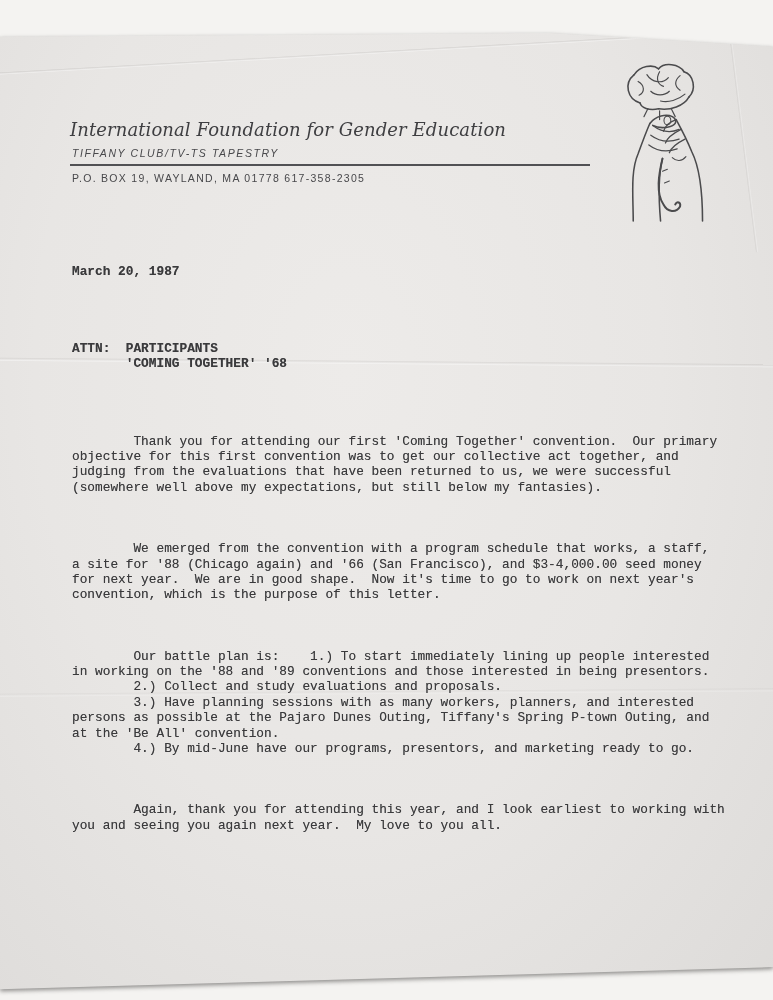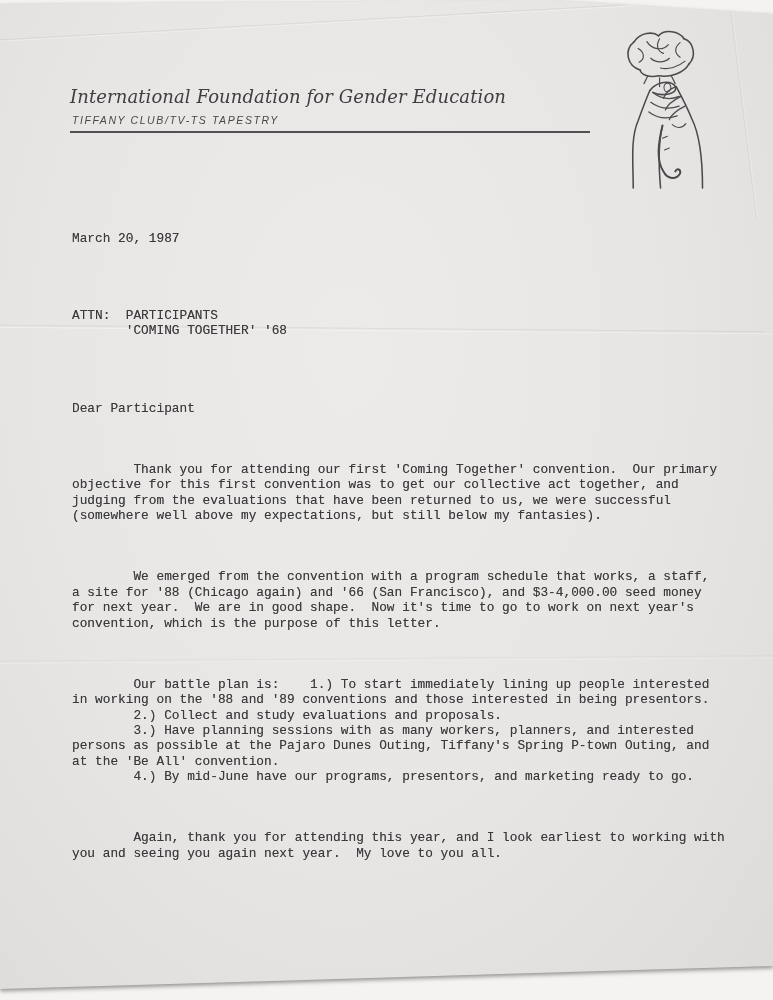--- a/index.html
+++ b/index.html
@@ -1,21 +1,21 @@
 <!DOCTYPE html>
 <html><head>
 <meta charset="utf-8">
 <style>
   html,body{margin:0;padding:0;}
   body{
     width:773px;height:1000px;position:relative;overflow:hidden;
     background:#f4f3f1;
     font-family:"Liberation Sans",sans-serif;
   }
-  .paper-wrap{position:absolute;inset:0;filter:drop-shadow(0 2px 2px rgba(88,86,84,.65));}
+  .paper-wrap{position:absolute;inset:0;filter:drop-shadow(0 2px 2px rgba(88,86,84,.65));margin-top:33px;}
   .paper{
     position:absolute;inset:0;
     background:radial-gradient(ellipse at 45% 35%, #edebe9 0%, #e8e6e4 52%, #dddbd9 100%);
     clip-path:polygon(0 0.4%, 71% 0, 100% 1.4%, 100% 96.6%, 0 98.9%);
   }
   .crease{position:absolute;pointer-events:none;}
   .crease-top{left:-10px;top:40px;width:660px;height:2px;
     background:linear-gradient(to bottom,rgba(120,116,112,.20),rgba(255,255,255,.55));
     transform:rotate(-3.2deg);transform-origin:left center;}
   .crease-mid1{left:0;top:328px;width:100%;height:3px;
@@ -42,36 +42,37 @@
 
   
   .typed{
     position:absolute;left:72px;top:200px;width:660px;
     font-family:"Liberation Mono","DejaVu Sans Mono",monospace;
     font-size:12.8px;line-height:15.4px;color:#3a3a3c;
     white-space:pre;text-shadow:0 0 .5px rgba(58,58,60,.55);
   }
   .block{white-space:pre;}
   .mb1{margin-bottom:15px;}
-  .mb2{margin-bottom:31px;}
+  .mb2{margin-bottom:31px;font-weight:bold;}
 </style>
 </head>
 <body>
 
 <div class="paper-wrap">
   <div class="paper">
 
     <div class="crease crease-top"></div>
     <div class="crease crease-mid1"></div>
     <div class="crease crease-mid2"></div>
     <div class="crease crease-right"></div>
 
     <div class="org">International Foundation for Gender Education</div>
     <div class="division">TIFFANY CLUB/TV-TS TAPESTRY</div>
     <div class="lh-rule"></div>
+    <div class="address">P.O. BOX 19, WAYLAND, MA 01778 617-358-2305</div>
 
     <div class="logo">
       <svg viewBox="0 0 125 168" fill="none" stroke="#4b4b4d" stroke-width="1.6" stroke-linecap="round" stroke-linejoin="round">
 
         <path d="M39,44 C26,40 22,24 33,15"></path>
         <path d="M33,15 C39,6 52,4 58,9"></path>
         <path d="M58,9 C64,2 79,4 84,12"></path>
         <path d="M84,12 C94,15 97,30 89,38"></path>
         <path d="M89,38 C84,47 70,52 58,50"></path>
         <path d="M58,50 C48,52 40,49 39,44"></path>
@@ -98,21 +99,20 @@
         <path d="M62,101 C58,118 55,136 63,148 C67,156 76,157 80,150 C81,146 77,144 75,148" stroke-width="2"></path>
         <path d="M64,126 L69,124 M62,114 L67,112" stroke-width="1.1"></path>
         <path d="M72,100 C76,104 82,104 86,99" stroke-width="1.1"></path>
       </svg>
     </div>
 
     <div class="typed">
       <div class="block mb2">March 20, 1987</div>
       <div class="block mb2">ATTN:  PARTICIPANTS
        'COMING TOGETHER' '68</div>
-      <div class="block mb1">Dear Participant</div>
       <div class="block mb1">        Thank you for attending our first 'Coming Together' convention.  Our primary
 objective for this first convention was to get our collective act together, and
 judging from the evaluations that have been returned to us, we were successful
 (somewhere well above my expectations, but still below my fantasies).</div>
       <div class="block mb1">        We emerged from the convention with a program schedule that works, a staff,
 a site for '88 (Chicago again) and '66 (San Francisco), and $3-4,000.00 seed money
 for next year.  We are in good shape.  Now it's time to go to work on next year's
 convention, which is the purpose of this letter.</div>
       <div class="block mb1">        Our battle plan is:    1.) To start immediately lining up people interested
 in working on the '88 and '89 conventions and those interested in being presentors.

